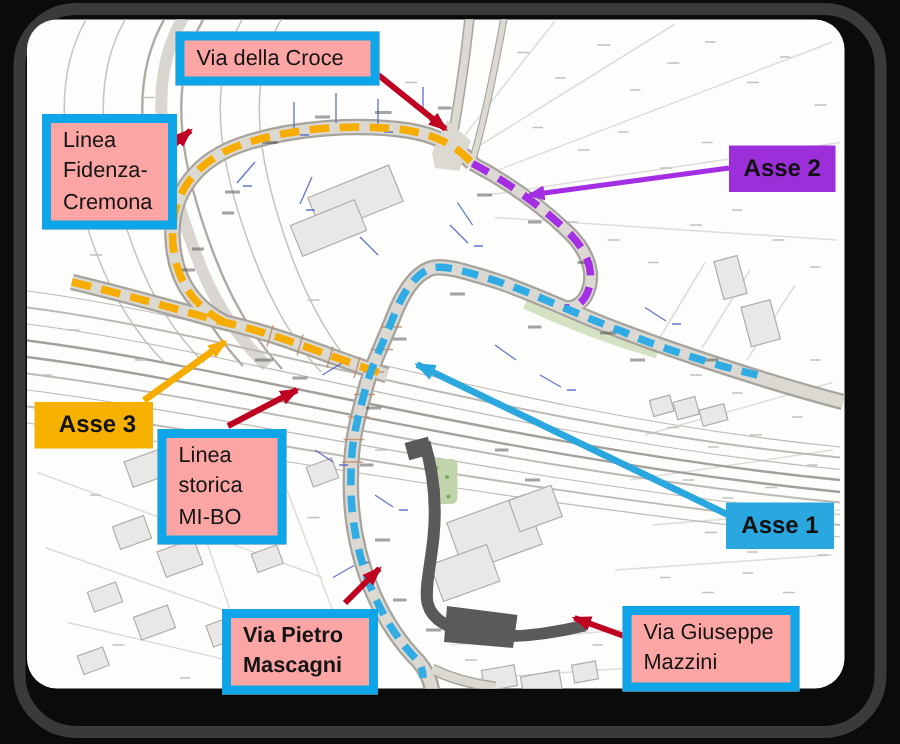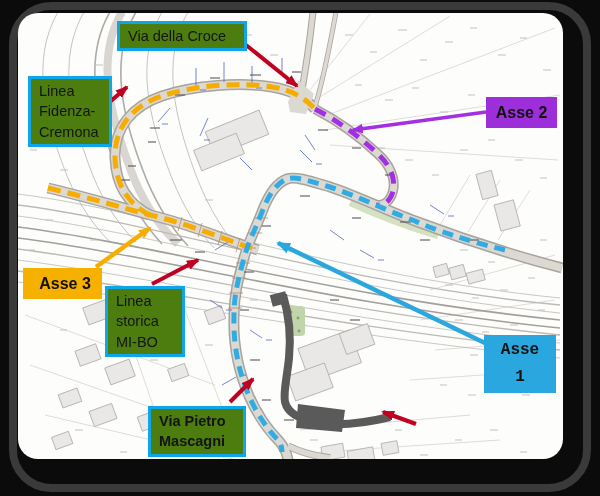--- a/index.html
+++ b/index.html
@@ -1,26 +1,26 @@
 <!DOCTYPE html>
 <html><head>
 <meta charset="utf-8">
 <style>
   html,body{margin:0;padding:0;background:#0b0b0b;}
   #stage{position:relative;width:600px;height:496px;background:#0b0b0b;overflow:hidden;
          font-family:"Liberation Sans",sans-serif;}
   #mapsvg{position:absolute;left:0;top:0;}
-  .callout{position:absolute;background:#4d7c0f;border:3px solid #0ea5e9;color:#141414;
+  .callout{position:absolute;background:#fca5a5;border:6px solid #0ea5e9;color:#141414;
            font-size:14.5px;line-height:1.4;padding:2px 8px;z-index:5;}
   .callout div{white-space:nowrap;}
   .assebox{position:absolute;color:#111;font-weight:bold;font-size:16px;line-height:27px;
            text-align:center;z-index:5;padding:2px 8px;}
   #asse3{left:23px;top:268px;width:58px;background:#F6B000;padding-left:13px;}
   #asse2{left:486px;top:97px;width:55px;background:#9C2FD9;}
-  #asse1{left:484px;top:335px;width:56px;background:#2AA7DF;font-family:Liberation Mono, monospace;}
+  #asse1{left:484px;top:335px;width:56px;background:#2AA7DF;}
   #co-croce{left:117px;top:21px;width:108px;}
   #co-fidenza{left:28px;top:76px;width:62px;}
   #co-mibo{left:105px;top:286px;width:58px;}
   #co-mascagni{left:148px;top:406px;width:76px;font-weight:bold;}
   #co-mazzini{left:415px;top:404px;width:90px;}
 </style>
 </head>
 <body>
 
 <div id="stage">
@@ -219,18 +219,22 @@
 </div>
 <div class="callout" id="co-mibo">
   <div>Linea</div>
   <div>storica</div>
   <div>MI-BO</div>
 </div>
 <div class="callout" id="co-mascagni">
   <div>Via Pietro</div>
   <div>Mascagni</div>
 </div>
+<div class="callout" id="co-mazzini">
+  <div>Via Giuseppe</div>
+  <div>Mazzini</div>
+</div>
 
 <div class="assebox" id="asse1">Asse 1</div>
 <div class="assebox" id="asse2">Asse 2</div>
 <div class="assebox" id="asse3">Asse 3</div>
 
 </div>
 
 </body></html>

